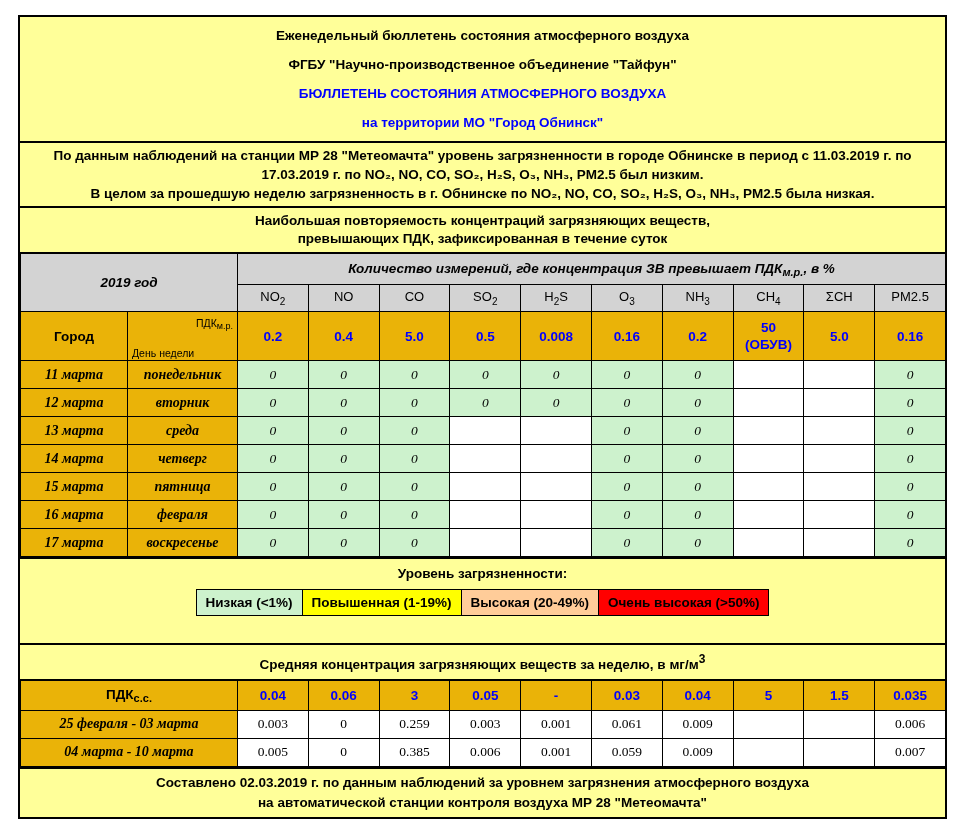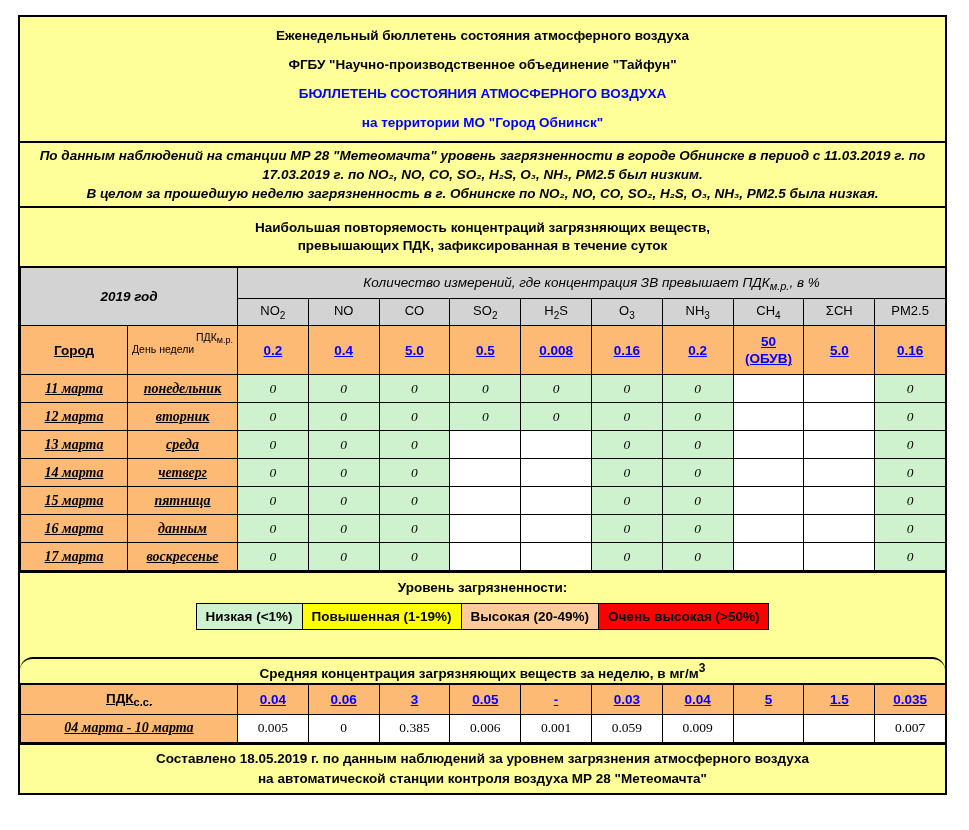--- a/index.html
+++ b/index.html
@@ -5,50 +5,50 @@
   html,body{margin:0;padding:0;background:#ffffff;}
   body{width:969px;height:830px;position:relative;font-family:"Liberation Sans","DejaVu Sans",sans-serif;color:#000;}
   .doc{position:absolute;left:18px;top:15px;width:925px;border:2px solid #000;background:#FFFF99;}
   .doc > * + *{border-top:2px solid #000;}
   .sec{background:#FFFF99;text-align:center;}
   
   .secA{padding:4px 0;border-radius:14px;}
   .secA .hline{line-height:29px;font-size:13.5px;font-weight:bold;}
   .blue{color:#0000FF;}
   
-  .secB{padding:3px 6px;font-size:13.5px;font-weight:bold;font-style:italic;line-height:19px;}
-  
-  .secC{padding:11px 0;font-size:13.5px;font-weight:bold;line-height:18px;}
+  .secB{padding:3px 6px;font-size:13.5px;font-weight:bold;line-height:19px;}
+  
+  .secC{padding:4px 0;font-size:13.5px;font-weight:bold;line-height:18px;}
   
   table.grid{border-collapse:collapse;table-layout:fixed;width:925px;background:#fff;}
   table.grid td{border:1px solid #000;text-align:center;vertical-align:middle;overflow:hidden;padding:0 2px;}
   td.gray{background:#D3D3D3;}
-  td.cyan{background:#fdba74;text-decoration:underline;}
+  td.cyan{background:#eab308;}
   .yearcell{font-size:13.5px;font-weight:bold;font-style:italic;}
-  .measure{font-size:13.5px;font-weight:normal;font-style:italic;height:30px;}
+  .measure{font-size:13.5px;font-weight:bold;font-style:italic;height:30px;}
   .measure .ss{font-size:11px;vertical-align:-3px;}
   .pol{font-size:13px;height:26px;font-weight:normal;}
   .pol sub{font-size:10px;}
   .pdkrow td{height:48px;}
   .pdkval{color:#0000FF;font-weight:bold;font-size:13.5px;white-space:pre-line;line-height:17px;}
   .datecell{font-weight:bold;font-size:13.5px;}
   .diag{position:relative;background-image:linear-gradient(to bottom right,transparent calc(50% - 0.6px),#000 calc(50% - 0.6px),#000 calc(50% + 0.6px),transparent calc(50% + 0.6px));}
   .diag .dt{position:absolute;top:5px;right:4px;font-size:10.5px;}
   .diag .dt .ss{font-size:9px;vertical-align:-2px;}
-  .diag .db{position:absolute;bottom:19px;left:4px;font-size:10.5px;}
+  .diag .db{position:absolute;bottom:1px;left:4px;font-size:10.5px;}
   .drow td{height:27px;}
   .serifbi{font-family:"Liberation Serif","DejaVu Serif",serif;font-weight:bold;font-style:italic;font-size:14px;}
   .dc{font-family:"Liberation Serif","DejaVu Serif",serif;font-style:italic;font-size:13.5px;}
   
   .secE{padding:5px 0 27px 0;}
   .legend-title{font-size:13.5px;font-weight:bold;line-height:20px;}
   table.legend{border-collapse:collapse;margin:5px auto 0 auto;}
   table.legend td{border:1px solid #000;font-size:13.5px;font-weight:bold;padding:5px 9px;text-align:center;}
   
-  .secF{font-size:13.5px;font-weight:bold;line-height:18px;border-radius:16px;}
+  .secF{font-size:13.5px;font-weight:bold;line-height:28px;}
   .secF sup{font-size:12px;}
   
   .pdk2row td{height:29px;}
   .pdklabel{font-weight:bold;font-size:13.5px;}
   .pdklabel .ss{font-size:11px;vertical-align:-3px;}
   .wrow td{height:27px;}
   .wval{font-family:"Liberation Serif","DejaVu Serif",serif;font-size:13.5px;background:#fff;}
   
   .secH{padding:4px 0;font-size:13.5px;font-weight:bold;line-height:20px;}
 </style>
@@ -189,21 +189,21 @@
           <td class="dc" style="background: rgb(255, 255, 255);"></td>
           <td class="dc" style="background: rgb(255, 255, 255);"></td>
           <td class="dc" style="background: rgb(205, 242, 205);">0</td>
           <td class="dc" style="background: rgb(205, 242, 205);">0</td>
           <td class="dc" style="background: rgb(255, 255, 255);"></td>
           <td class="dc" style="background: rgb(255, 255, 255);"></td>
           <td class="dc" style="background: rgb(205, 242, 205);">0</td>
     </tr>
     <tr class="drow">
       <td class="cyan serifbi">16 марта</td>
-      <td class="cyan serifbi">данным</td>
+      <td class="cyan serifbi">февраля</td>
       <td class="dc" style="background: rgb(205, 242, 205);">0</td>
           <td class="dc" style="background: rgb(205, 242, 205);">0</td>
           <td class="dc" style="background: rgb(205, 242, 205);">0</td>
           <td class="dc" style="background: rgb(255, 255, 255);"></td>
           <td class="dc" style="background: rgb(255, 255, 255);"></td>
           <td class="dc" style="background: rgb(205, 242, 205);">0</td>
           <td class="dc" style="background: rgb(205, 242, 205);">0</td>
           <td class="dc" style="background: rgb(255, 255, 255);"></td>
           <td class="dc" style="background: rgb(255, 255, 255);"></td>
           <td class="dc" style="background: rgb(205, 242, 205);">0</td>
@@ -265,33 +265,46 @@
       <td class="cyan pdkval">3</td>
       <td class="cyan pdkval">0.05</td>
       <td class="cyan pdkval">-</td>
       <td class="cyan pdkval">0.03</td>
       <td class="cyan pdkval">0.04</td>
       <td class="cyan pdkval">5</td>
       <td class="cyan pdkval">1.5</td>
       <td class="cyan pdkval">0.035</td>
     </tr>
     <tr class="wrow">
+      <td class="cyan serifbi">25 февраля - 03 марта</td>
+      <td class="wval">0.003</td>
+          <td class="wval">0</td>
+          <td class="wval">0.259</td>
+          <td class="wval">0.003</td>
+          <td class="wval">0.001</td>
+          <td class="wval">0.061</td>
+          <td class="wval">0.009</td>
+          <td class="wval"></td>
+          <td class="wval"></td>
+          <td class="wval">0.006</td>
+    </tr>
+    <tr class="wrow">
       <td class="cyan serifbi">04 марта - 10 марта</td>
       <td class="wval">0.005</td>
           <td class="wval">0</td>
           <td class="wval">0.385</td>
           <td class="wval">0.006</td>
           <td class="wval">0.001</td>
           <td class="wval">0.059</td>
           <td class="wval">0.009</td>
           <td class="wval"></td>
           <td class="wval"></td>
           <td class="wval">0.007</td>
     </tr>
   </tbody>
     </table>
 
   <div class="sec secH">
-    <div>Составлено 18.05.2019 г. по данным наблюдений за уровнем загрязнения атмосферного воздуха</div>
+    <div>Составлено 02.03.2019 г. по данным наблюдений за уровнем загрязнения атмосферного воздуха</div>
     <div>на автоматической станции контроля воздуха МР 28 "Метеомачта"</div>
   </div>
 
 </div>
 
 </body></html>

